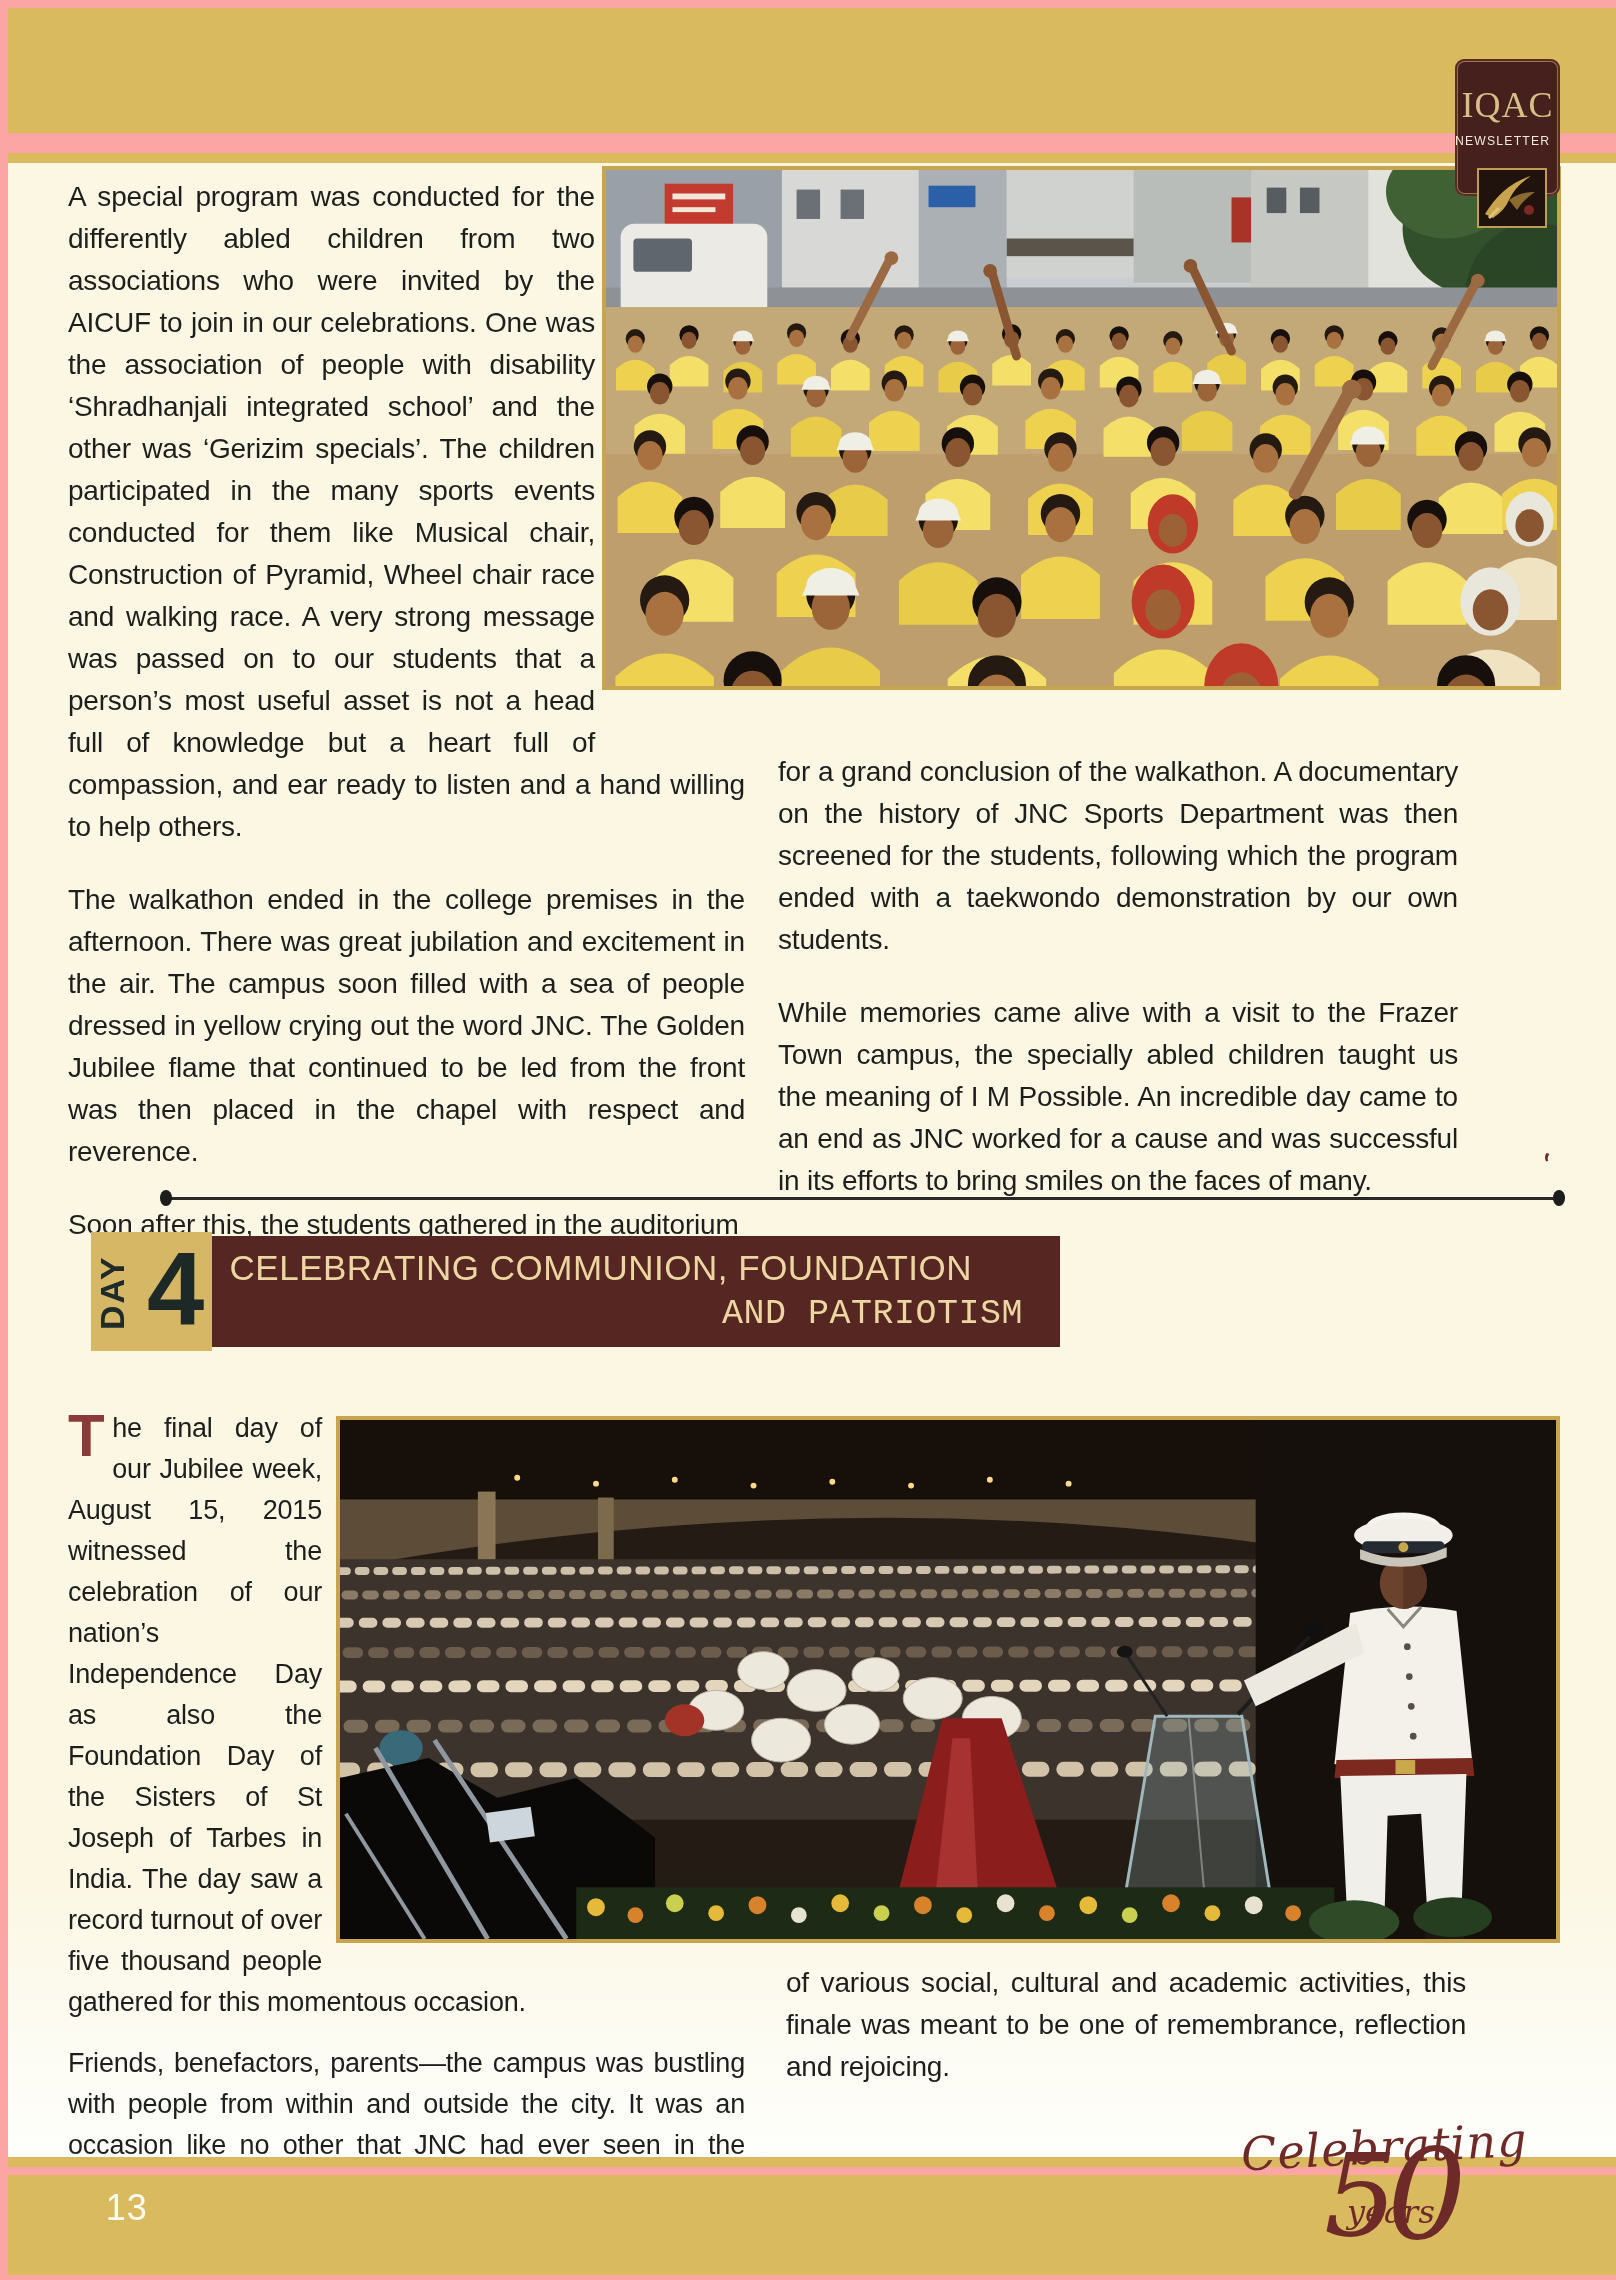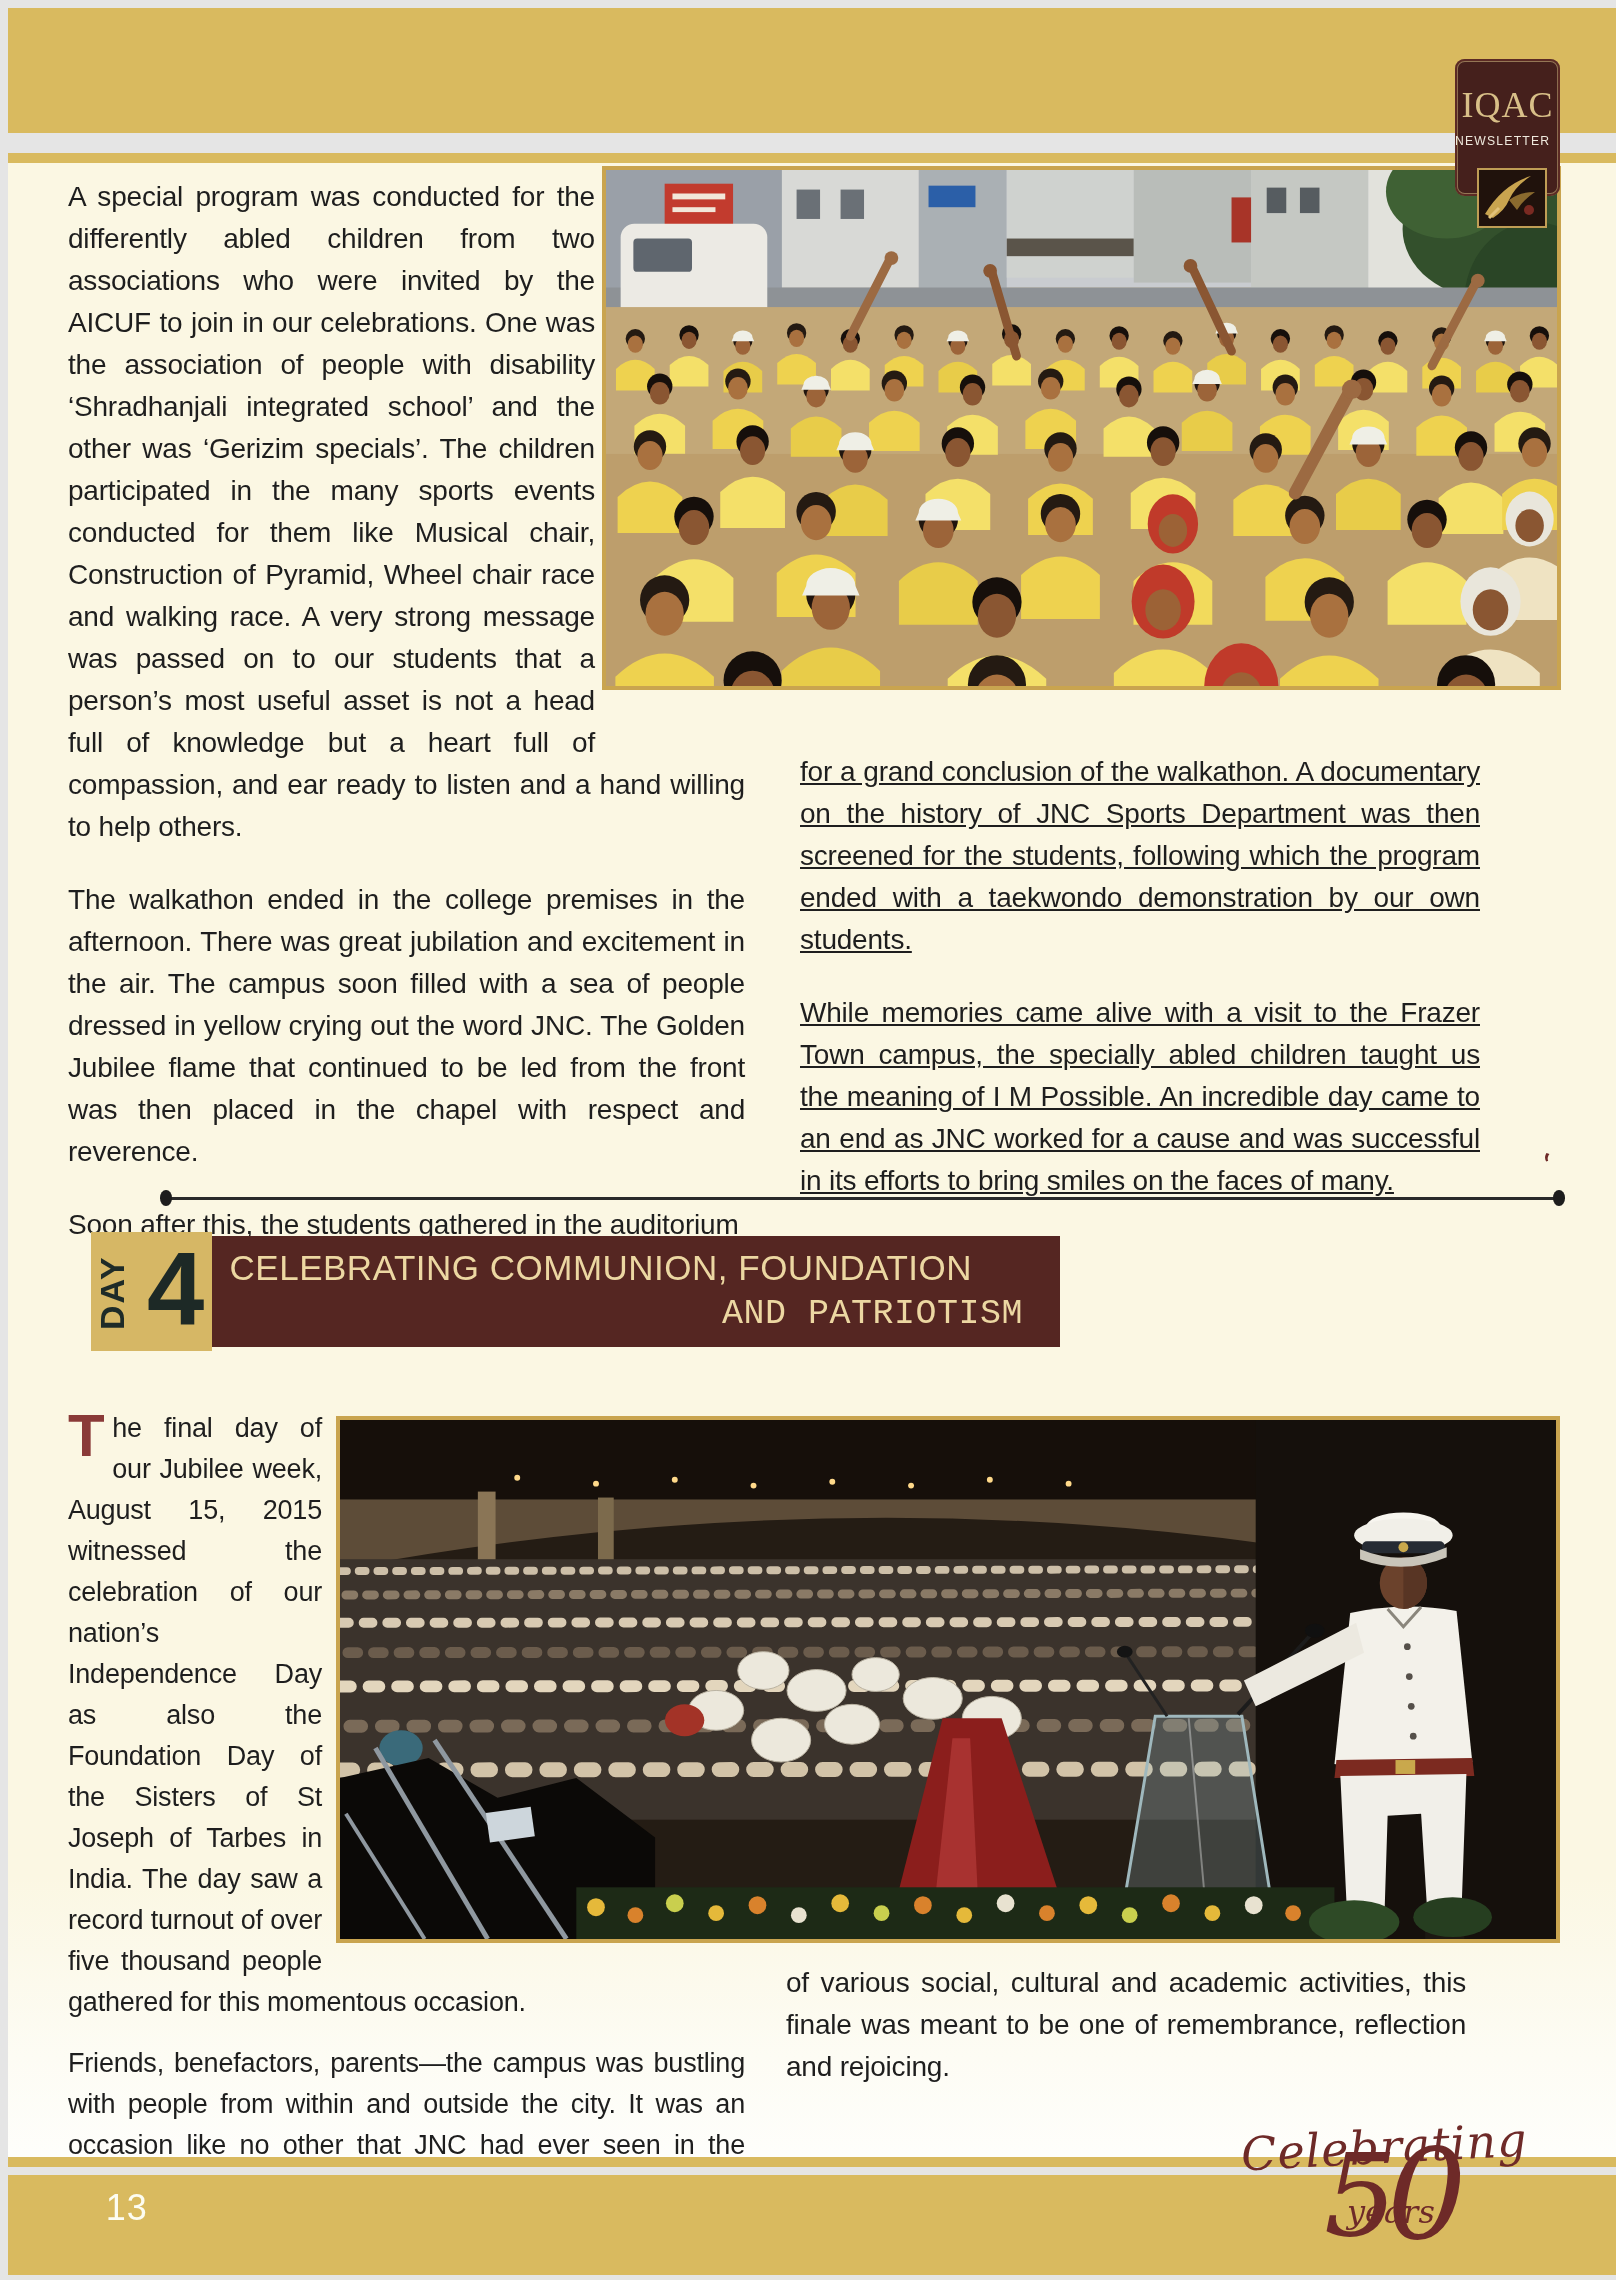--- a/index.html
+++ b/index.html
@@ -1,16 +1,16 @@
 <!DOCTYPE html>
 <html><head>
 <meta charset="utf-8">
 <style>
   html,body{margin:0;padding:0;background:#ffffff;}
-  .page{position:relative;width:1617px;height:2280px;background:#e5e5e5;overflow:hidden;
+  .page{position:relative;width:1617px;height:2280px;background:#fca5a5;overflow:hidden;
         font-family:"Liberation Sans",sans-serif;color:#1e1e1e;}
 
   
   .band-top{position:absolute;left:7.8px;right:0;top:7.8px;height:125px;background:#d9ba5f;}
   .line-top{position:absolute;left:7.8px;right:0;top:153px;height:9.8px;background:#d9ba5f;}
   .content-bg{position:absolute;left:7.8px;right:0;top:163px;height:1994px;
               background:linear-gradient(180deg,#fbf7e3 0%,#fbf7e3 86%,#fdfcf4 95%,#fefefb 100%);}
   .line-bottom{position:absolute;left:7.8px;right:0;top:2157px;height:9.8px;background:#d9ba5f;z-index:3;}
   .band-bottom{position:absolute;left:7.8px;right:0;top:2175px;height:100px;background:#d9ba5f;z-index:3;padding-left:24px;}
   .page-number{position:absolute;left:98px;top:11.7px;font-size:36px;color:#fdfdf2;letter-spacing:1px;}
@@ -22,21 +22,21 @@
                margin-top:25px;letter-spacing:1px;}
   .badge-sub{font-size:12.2px;color:#efe9dd;text-align:left;letter-spacing:1.2px;margin-top:7.8px;}
   .quill-box{position:absolute;left:1477px;top:168px;width:70px;height:60px;background:#20120c;
              border:2.9px solid #bf9d55;z-index:6;box-sizing:border-box;}
 
   
   .col{position:absolute;text-align:justify;font-size:28px;line-height:42px;letter-spacing:-0.2px;}
   .col p{margin:0 0 31px 0;}
   .col-left-top{left:68px;top:176px;width:677px;}
   .spacer1{float:right;width:150px;height:566px;}
-  .col-right-top{left:800px;top:751px;width:680px;text-decoration:underline;}
+  .col-right-top{left:778px;top:751px;width:680px;}
   .col-left-bottom{left:68px;top:1408px;width:677px;}
   .spacer2{float:right;width:423px;height:536px;}
   .col-left-bottom p{margin:0 0 19.5px 0;line-height:41px;font-size:27px;}
   .col-right-bottom{left:786px;top:1962px;width:680px;}
 
   .dropcap{float:left;font-size:60px;line-height:47px;font-weight:700;color:#8a3a38;
            padding:3.9px 7.8px 0 0;}
 
   
   .photo{position:absolute;border:4.9px solid #c9a44f;box-sizing:border-box;background:#cbbfa4;z-index:2;}

